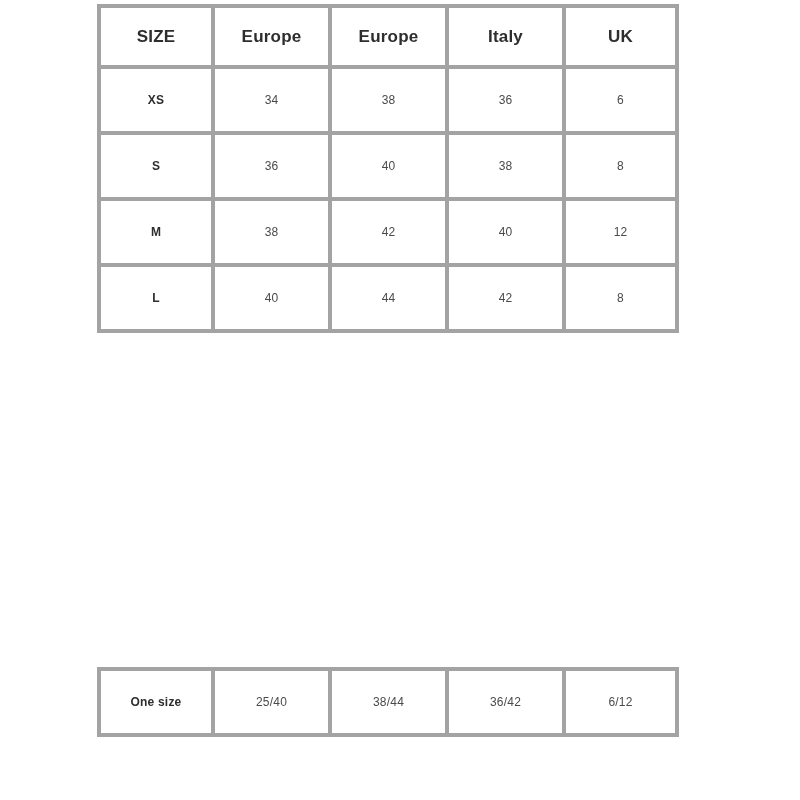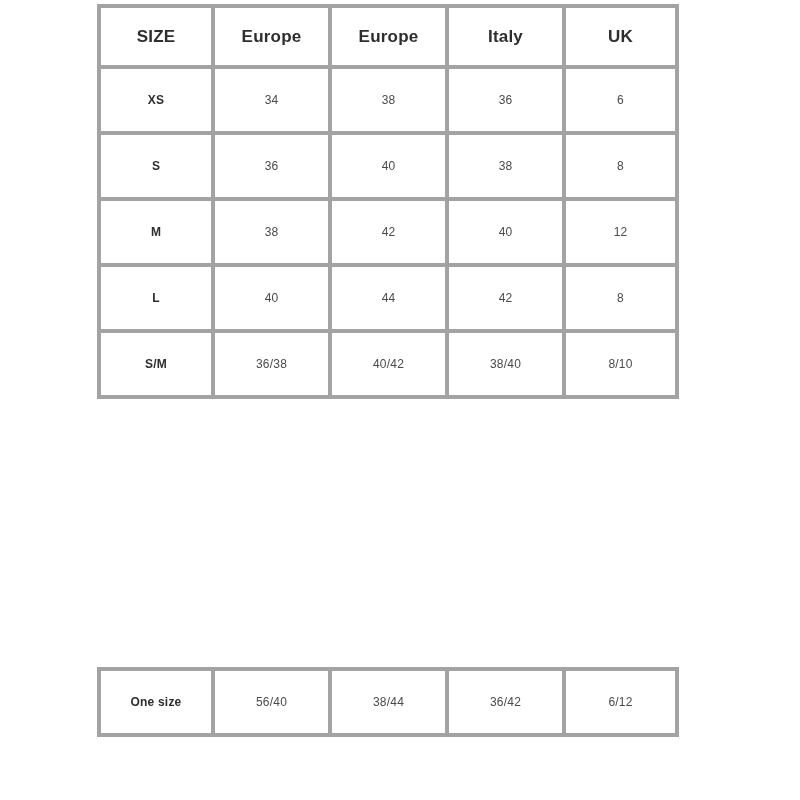--- a/index.html
+++ b/index.html
@@ -111,42 +111,35 @@
         <td>40</td>
         <td>12</td>
       </tr>
       <tr>
         <td class="row-label">L</td>
         <td>40</td>
         <td>44</td>
         <td>42</td>
         <td>8</td>
       </tr>
-      <tr>
-        <td class="row-label">S/M</td>
-        <td>36/38</td>
-        <td>40/42</td>
-        <td>38/40</td>
-        <td>8/10</td>
-      </tr>
     </tbody>
   </table>
 
   <table class="size-table" id="special-table">
     <colgroup>
       <col class="c0">
         <col class="c1">
         <col class="c2">
         <col class="c3">
         <col class="c4">
     </colgroup>
     <tbody>
       <tr>
         <td class="row-label">One size</td>
-        <td>56/40</td>
+        <td>25/40</td>
         <td>38/44</td>
         <td>36/42</td>
         <td>6/12</td>
       </tr>
     </tbody>
   </table>
 
 </div>
 
 </body></html>

